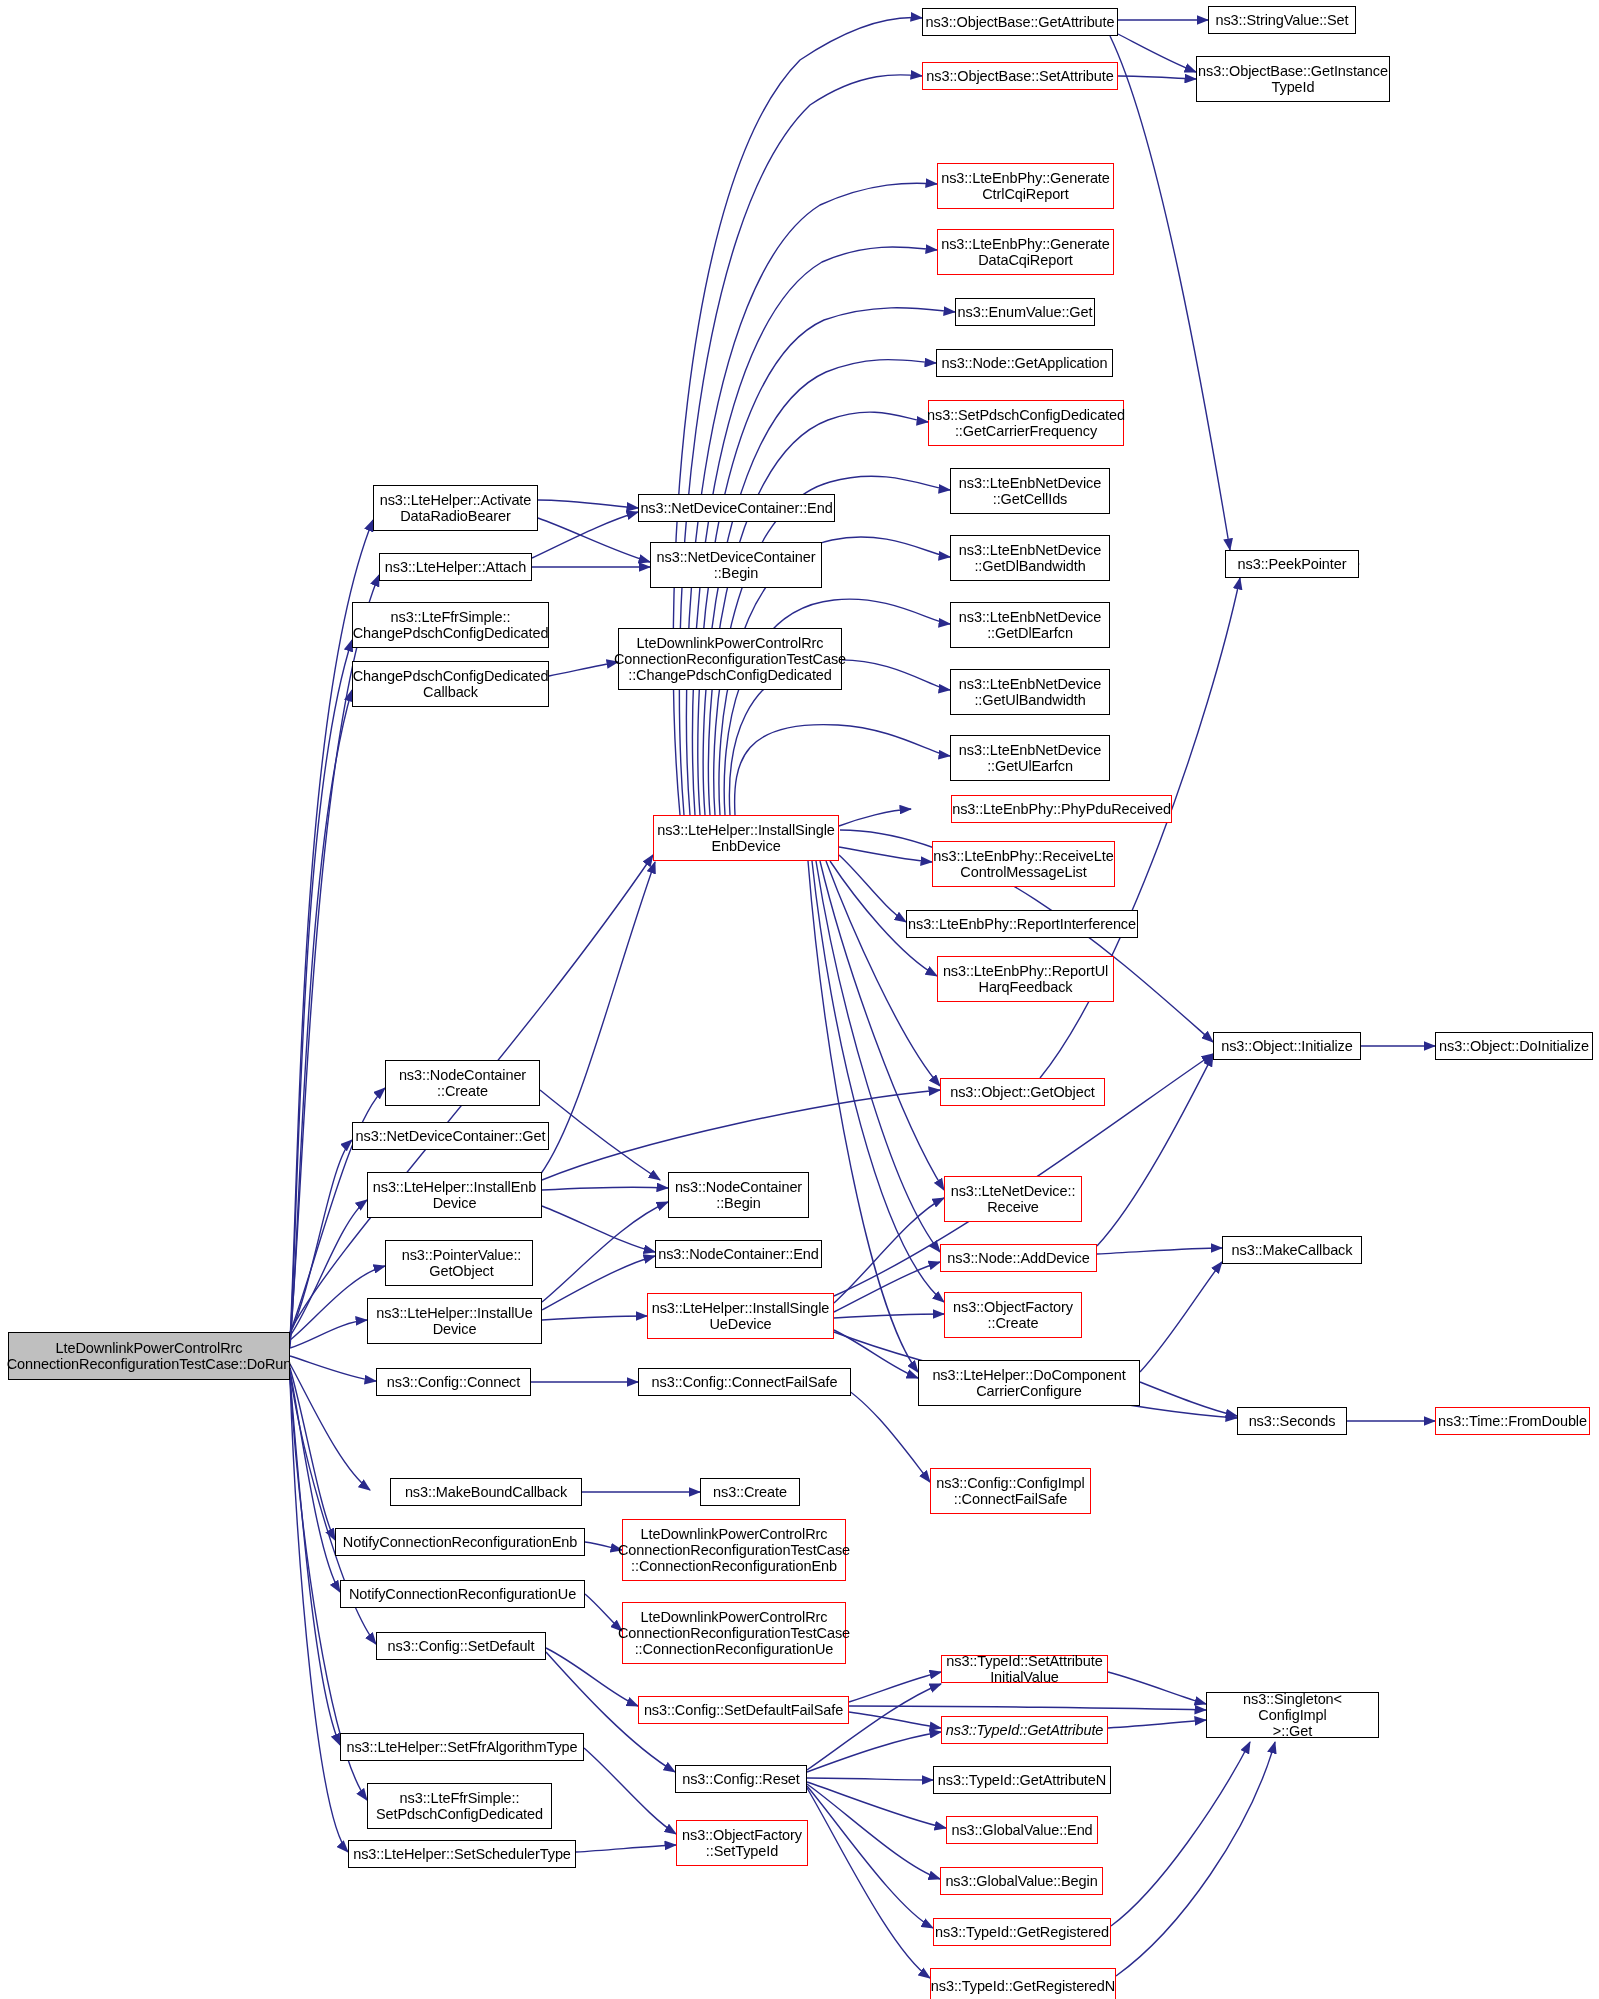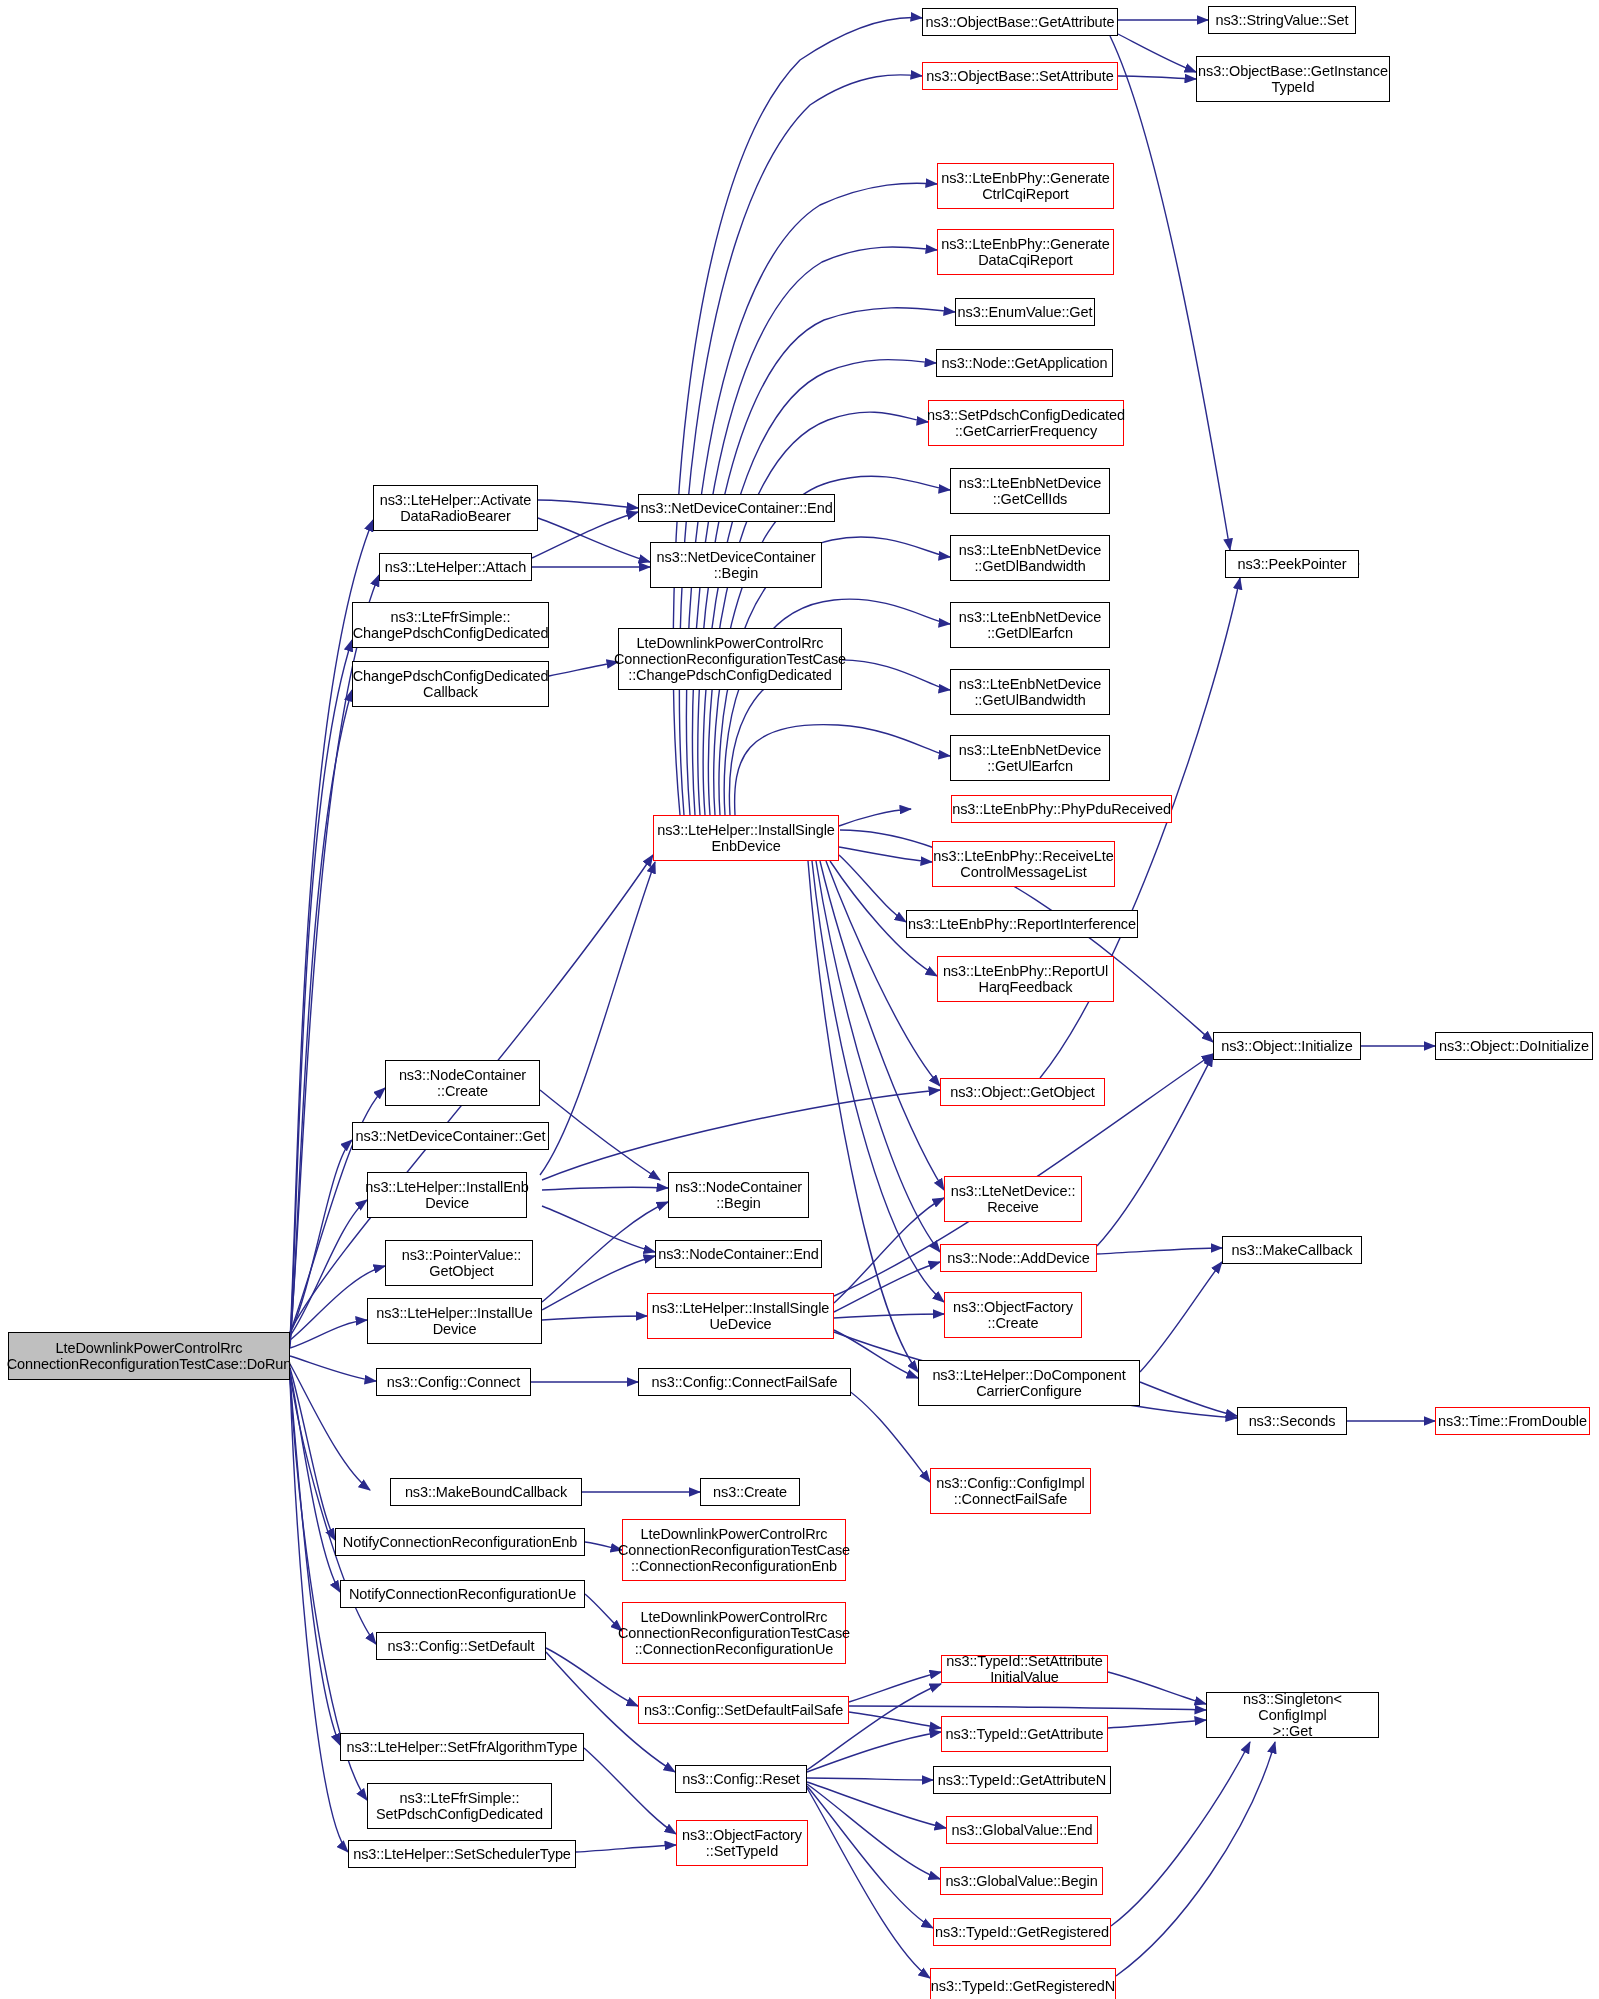--- a/index.html
+++ b/index.html
@@ -205,21 +205,21 @@
       <div class="node" style="left: 906px; top: 910px; width: 232px; height: 28px;">ns3::LteEnbPhy::ReportInterference</div>
       <div class="node red" style="left: 937px; top: 956px; width: 177px; height: 46px;">ns3::LteEnbPhy::ReportUl
 HarqFeedback</div>
       <div class="node" style="left: 1225px; top: 550px; width: 134px; height: 28px;">ns3::PeekPointer</div>
       <div class="node" style="left: 1213px; top: 1032px; width: 148px; height: 28px;">ns3::Object::Initialize</div>
       <div class="node" style="left: 1435px; top: 1032px; width: 158px; height: 28px;">ns3::Object::DoInitialize</div>
       <div class="node red" style="left: 940px; top: 1078px; width: 165px; height: 28px;">ns3::Object::GetObject</div>
       <div class="node" style="left: 385px; top: 1060px; width: 155px; height: 46px;">ns3::NodeContainer
 ::Create</div>
       <div class="node" style="left: 352px; top: 1122px; width: 197px; height: 28px;">ns3::NetDeviceContainer::Get</div>
-      <div class="node" style="left: 367px; top: 1172px; width: 160px; height: 46px;">ns3::LteHelper::InstallEnb
+      <div class="node" style="left: 367px; top: 1172px; width: 175px; height: 46px;">ns3::LteHelper::InstallEnb
 Device</div>
       <div class="node" style="left: 385px; top: 1240px; width: 148px; height: 46px; padding-left: 8px;">ns3::PointerValue::
 GetObject</div>
       <div class="node" style="left: 367px; top: 1298px; width: 175px; height: 46px;">ns3::LteHelper::InstallUe
 Device</div>
       <div class="node" style="left: 376px; top: 1368px; width: 155px; height: 28px;">ns3::Config::Connect</div>
       <div class="node" style="left: 668px; top: 1172px; width: 141px; height: 46px;">ns3::NodeContainer
 ::Begin</div>
       <div class="node" style="left: 655px; top: 1240px; width: 167px; height: 28px;">ns3::NodeContainer::End</div>
       <div class="node red" style="left: 647px; top: 1293px; width: 187px; height: 46px;">ns3::LteHelper::InstallSingle
@@ -251,21 +251,21 @@
       <div class="node red" style="left: 638px; top: 1696px; width: 211px; height: 28px;">ns3::Config::SetDefaultFailSafe</div>
       <div class="node" style="left: 675px; top: 1765px; width: 132px; height: 28px;">ns3::Config::Reset</div>
       <div class="node red" style="left: 676px; top: 1820px; width: 132px; height: 46px;">ns3::ObjectFactory
 ::SetTypeId</div>
       <div class="node" style="left: 340px; top: 1733px; width: 244px; height: 28px;">ns3::LteHelper::SetFfrAlgorithmType</div>
       <div class="node" style="left: 367px; top: 1783px; width: 185px; height: 46px;">ns3::LteFfrSimple::
 SetPdschConfigDedicated</div>
       <div class="node" style="left: 348px; top: 1840px; width: 228px; height: 28px;">ns3::LteHelper::SetSchedulerType</div>
       <div class="node red" style="left: 941px; top: 1655px; width: 167px; height: 28px;">ns3::TypeId::SetAttribute
 InitialValue</div>
-      <div class="node red" style="left: 941px; top: 1716px; width: 167px; height: 36px;">ns3::TypeId::GetAttribute</div>
+      <div class="node red" style="left: 941px; top: 1716px; width: 167px; height: 28px; font-style: italic;">ns3::TypeId::GetAttribute</div>
       <div class="node" style="left: 933px; top: 1766px; width: 178px; height: 28px;">ns3::TypeId::GetAttributeN</div>
       <div class="node red" style="left: 946px; top: 1816px; width: 152px; height: 28px;">ns3::GlobalValue::End</div>
       <div class="node red" style="left: 940px; top: 1867px; width: 163px; height: 28px;">ns3::GlobalValue::Begin</div>
       <div class="node red" style="left: 933px; top: 1918px; width: 178px; height: 28px;">ns3::TypeId::GetRegistered</div>
       <div class="node red" style="left: 930px; top: 1968px; width: 186px; height: 36px;">ns3::TypeId::GetRegisteredN</div>
       <div class="node" style="left: 1206px; top: 1692px; width: 173px; height: 46px;">ns3::Singleton&lt; ConfigImpl
 &gt;::Get</div>
     </div>
 
 </div>

